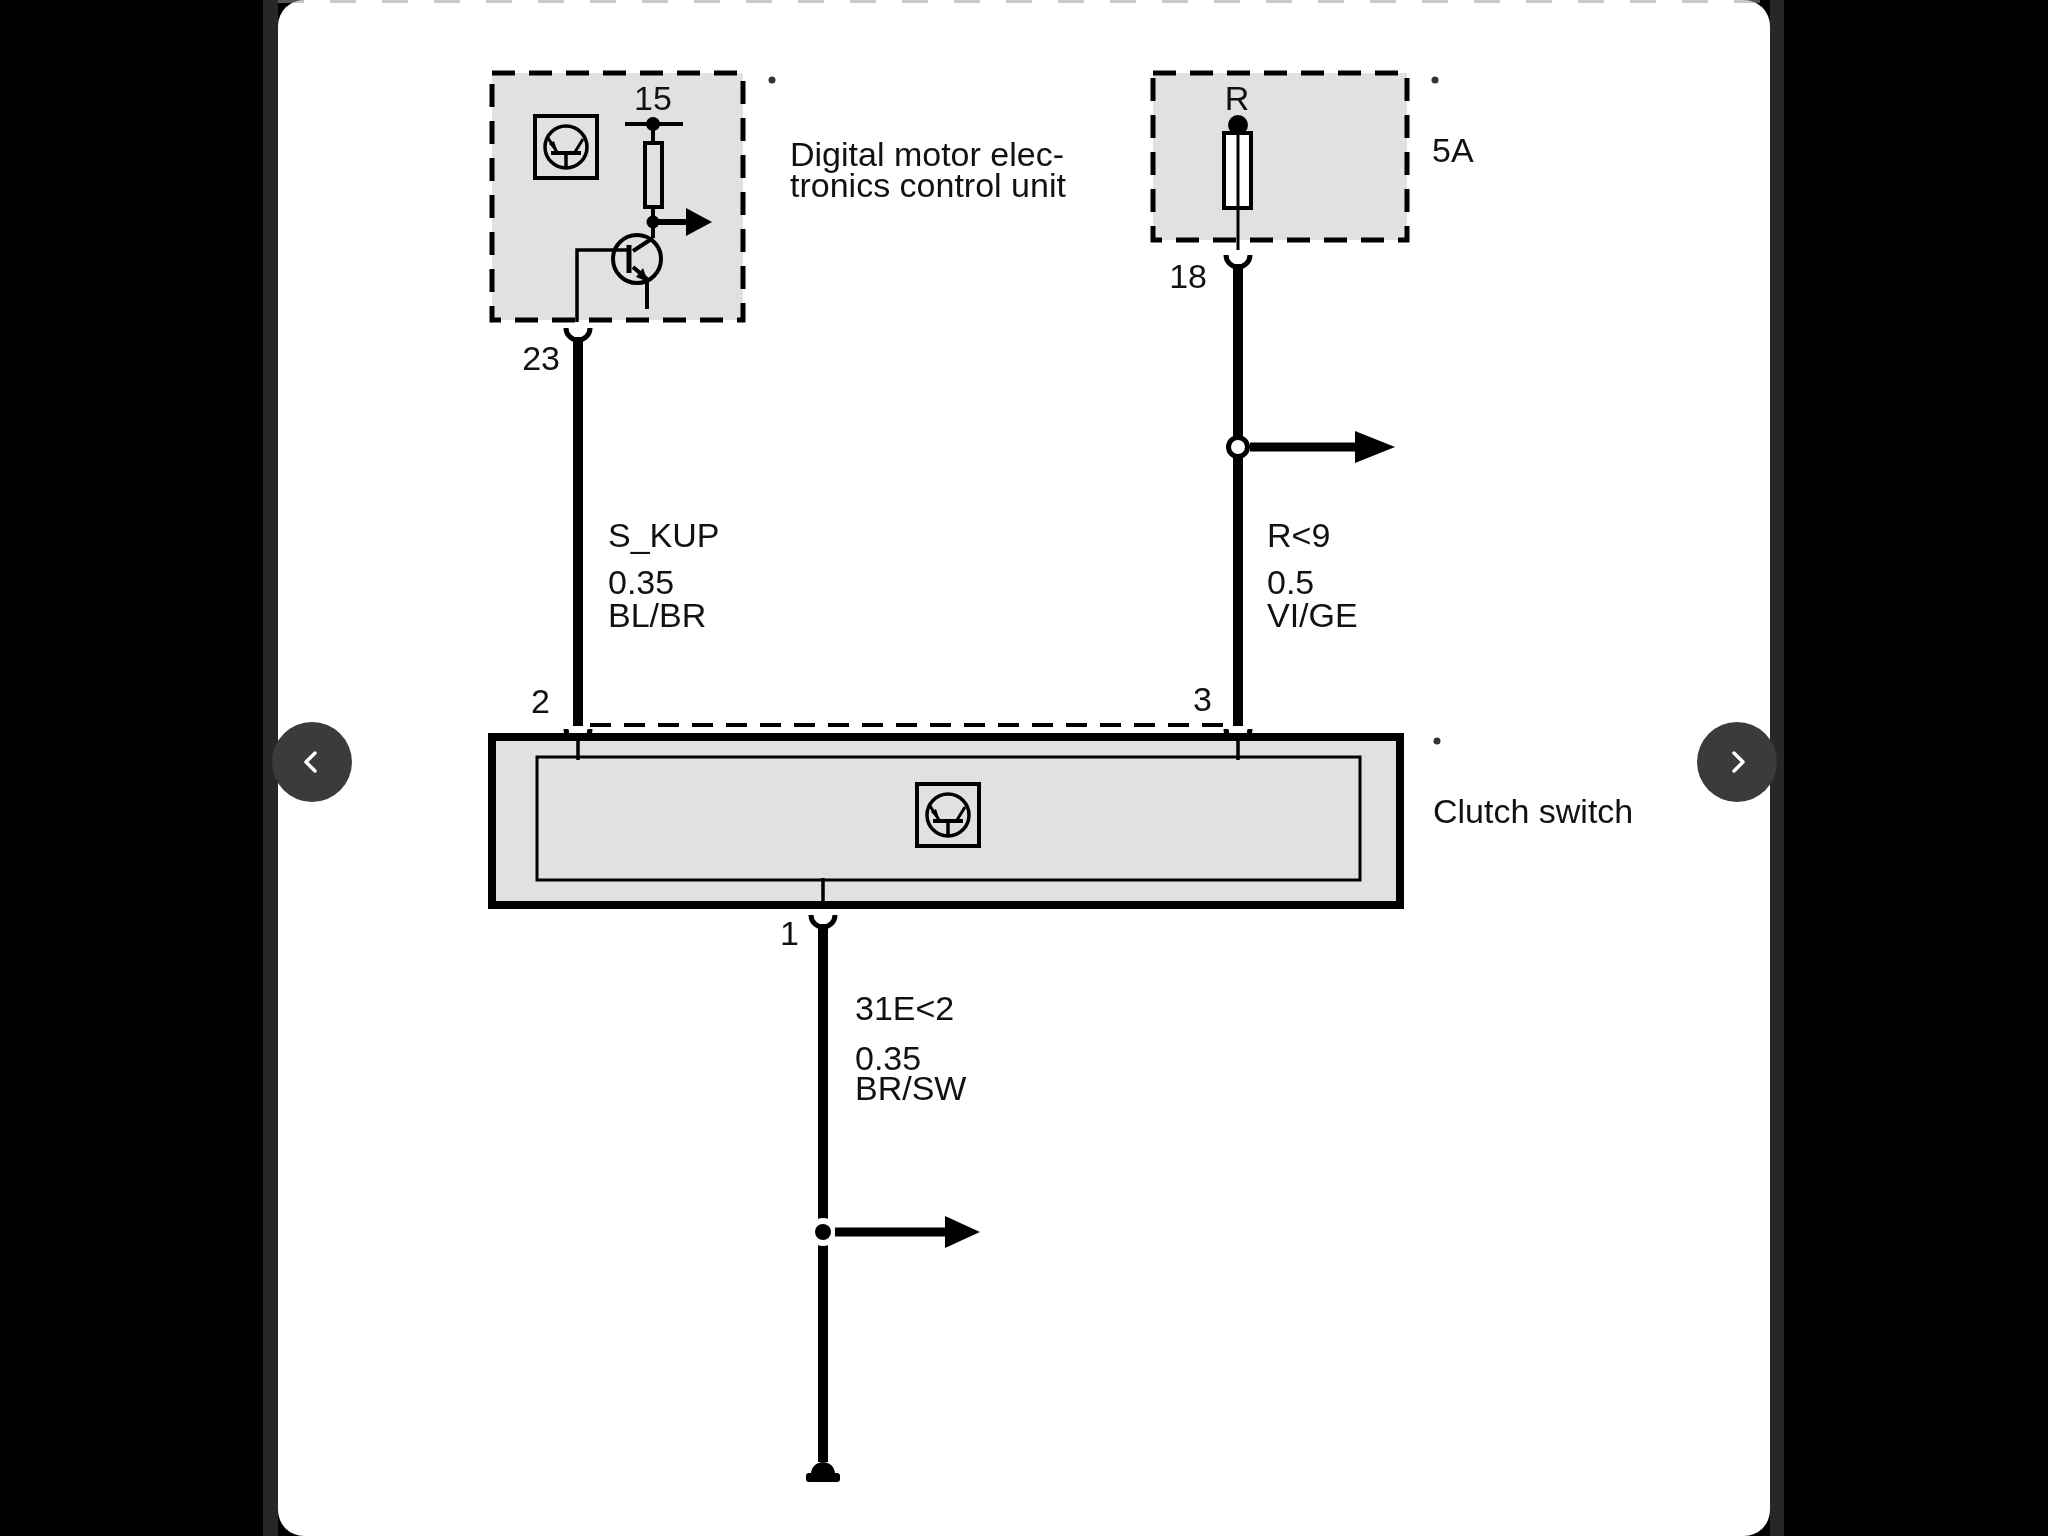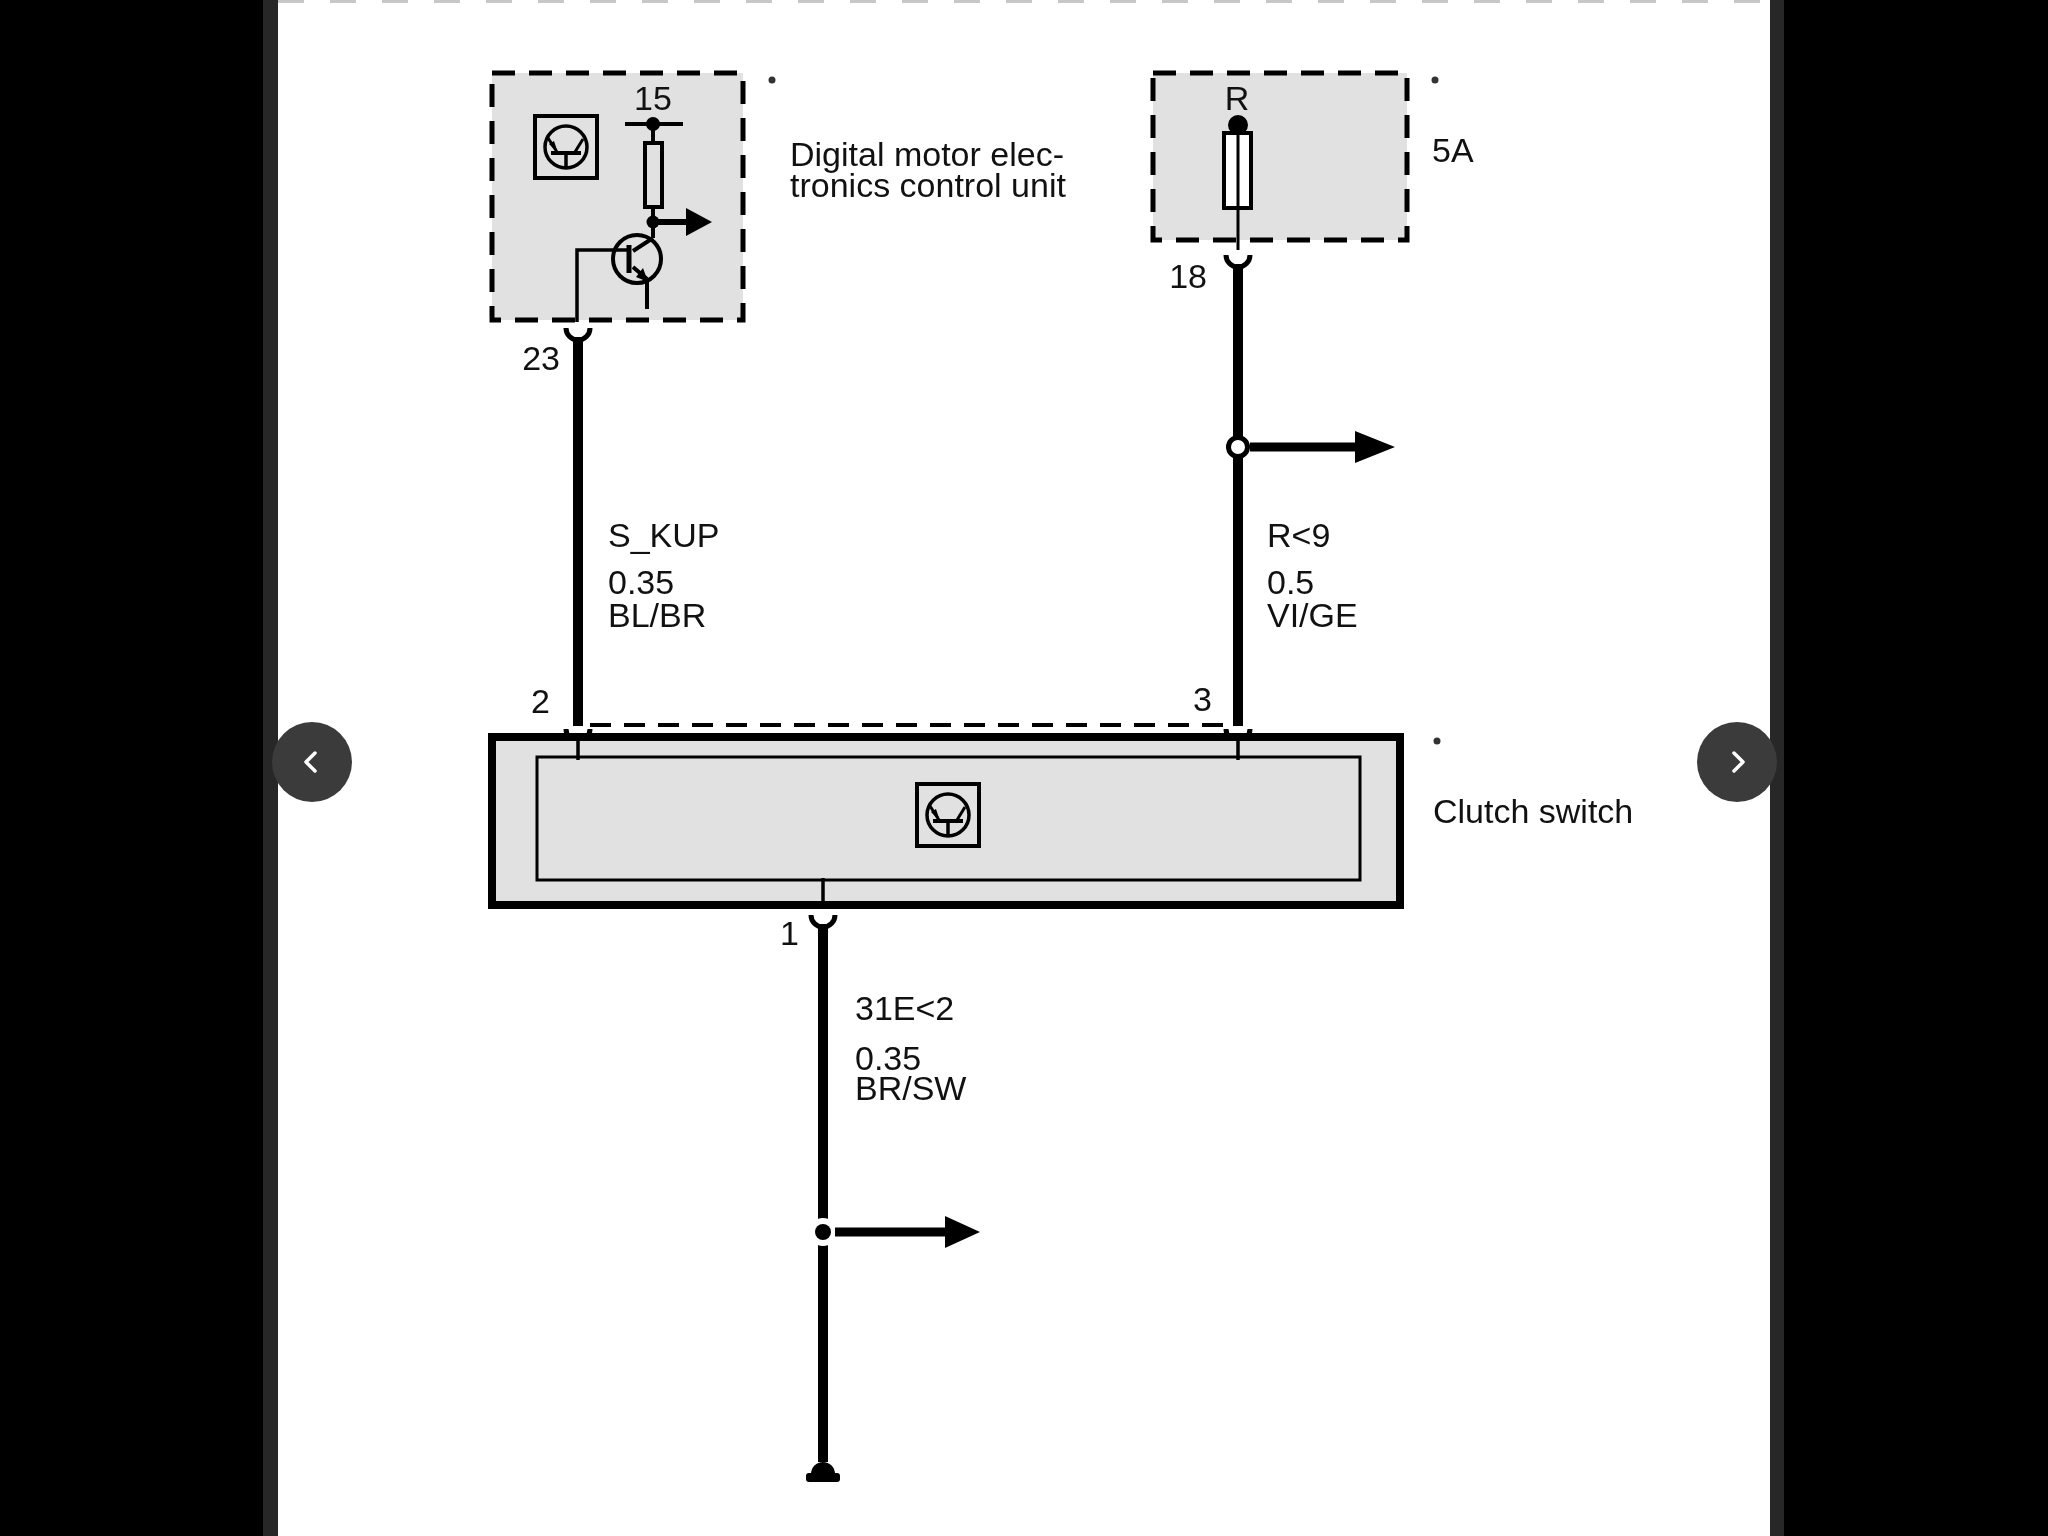--- a/index.html
+++ b/index.html
@@ -1,21 +1,21 @@
 <!DOCTYPE html>
 <html><head>
 <meta charset="utf-8">
 <style>
   html,body{margin:0;padding:0;background:#000;}
   .stage{position:relative;width:2048px;height:1536px;background:#000;overflow:hidden;
          font-family:"Liberation Sans", sans-serif;}
   .edge-strip{position:absolute;top:0;height:1536px;background:#272727;}
   .edge-strip.left{left:263px;width:15px;}
   .edge-strip.right{left:1770px;width:14px;}
-  .canvas{position:absolute;left:278px;top:0;width:1492px;height:1536px;background:#ffffff;}
+  .canvas{position:absolute;left:278px;top:0;width:1492px;height:1536px;background:#ffffff;border-radius:26px;}
   .top-cut-dashes{position:absolute;left:0;top:0;width:1492px;height:3px;opacity:.55;
       background:repeating-linear-gradient(90deg,#9a9a9a 0 26px,transparent 26px 52px);}
   .navbtn{position:absolute;width:80px;height:80px;border-radius:50%;background:#3b3b3b;
       display:flex;align-items:center;justify-content:center;cursor:pointer;border:none;padding:0;}
   .navbtn.prev{left:272px;top:722px;}
   .navbtn.next{left:1697px;top:722px;}
   .navbtn svg{display:block;}
   svg text{font-family:"Liberation Sans", sans-serif;font-size:34px;fill:#111;}
   .wire{stroke:#000;fill:none;}
 </style>

